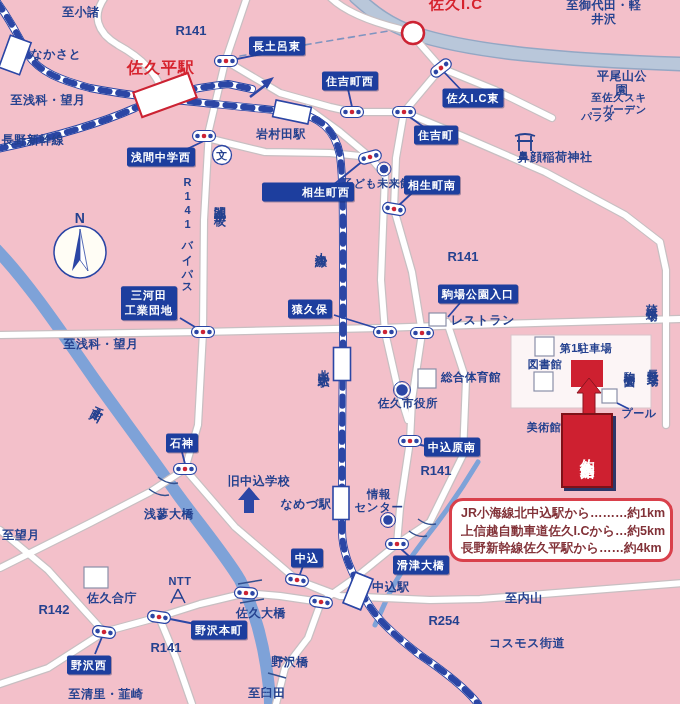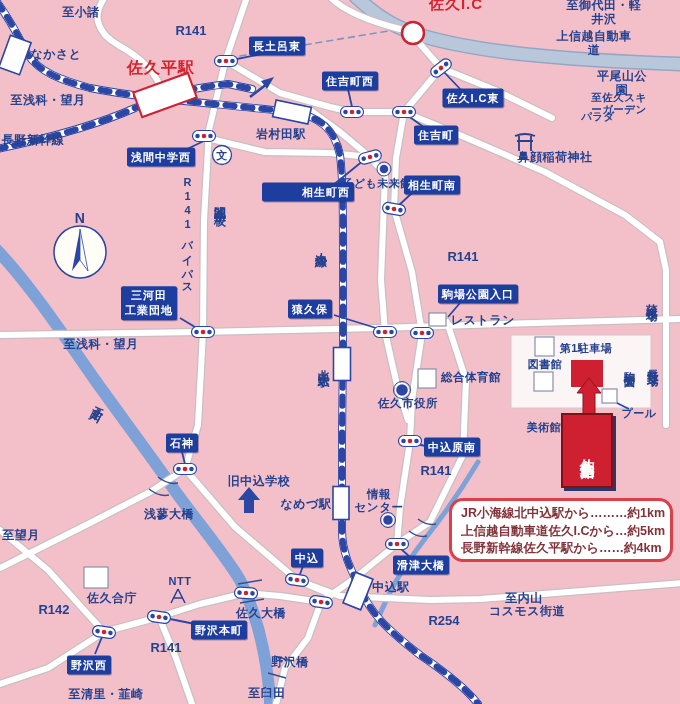--- a/index.html
+++ b/index.html
@@ -277,21 +277,20 @@
       </g>
   </svg>
 
   <div id="labels">
       <div class="lbl" style="left: 81px; top: 13px; text-align: center;">至小諸</div>
       <div class="lbl route" style="left: 191px; top: 31px;">R141</div>
       <div class="lbl" style="left: 56px; top: 55px;">なかさと</div>
       <div class="lbl" style="left: 48px; top: 101px;">至浅科・望月</div>
       <div class="lbl" style="left: 33px; top: 141px;">長野新幹線</div>
       <div class="lbl" style="left: 604px; top: 13px;">至御代田・軽井沢</div>
-      <div class="lbl" style="left: 594px; top: 44px;">上信越自動車道</div>
       <div class="lbl" style="left: 622px; top: 84px;">平尾山公園</div>
       <div class="lbl" style="left: 619px; top: 103px; font-size: 10.5px;">至佐久スキーガーデン</div>
       <div class="lbl" style="left: 598px; top: 116px; font-size: 10.5px;">パラダ</div>
       <div class="lbl" style="left: 555px; top: 158px;">鼻顔稲荷神社</div>
       <div class="lbl" style="left: 281px; top: 135px;">岩村田駅</div>
       <div class="lbl" style="left: 222px; top: 155px; font-size: 11px;">文</div>
       <div class="lbl" style="left: 377px; top: 183px; font-size: 11px;">子ども未来館</div>
       <div class="lbl route" style="left: 463px; top: 257px;">R141</div>
       <div class="lbl" style="left: 483px; top: 321px;">レストラン</div>
       <div class="lbl" style="left: 586px; top: 348px; font-size: 11px;">第1駐車場</div>
@@ -311,21 +310,21 @@
       <div class="lbl" style="left: 391px; top: 588px;">中込駅</div>
       <div class="lbl" style="left: 261px; top: 614px;">佐久大橋</div>
       <div class="lbl" style="left: 180px; top: 581px; font-size: 11px;">NTT</div>
       <div class="lbl" style="left: 112px; top: 599px;">佐久合庁</div>
       <div class="lbl route" style="left: 54px; top: 610px;">R142</div>
       <div class="lbl route" style="left: 166px; top: 648px;">R141</div>
       <div class="lbl" style="left: 290px; top: 663px;">野沢橋</div>
       <div class="lbl" style="left: 106px; top: 695px;">至清里・韮崎</div>
       <div class="lbl" style="left: 267px; top: 694px;">至臼田</div>
       <div class="lbl" style="left: 524px; top: 599px;">至内山</div>
-      <div class="lbl" style="left: 527px; top: 612px;">コスモス街道</div>
+      <div class="lbl" style="left: 527px; top: 644px;">コスモス街道</div>
       <div class="lbl route" style="left: 444px; top: 621px;">R254</div>
       <div class="lbl" style="left: 80px; top: 218px; font-size: 14px;">N</div>
       <div class="lbl vert" style="left: 220px; top: 201px;">浅間中学校</div>
       <div class="lbl vert" style="left: 187px; top: 233px; font-size: 11px;">R141バイパス</div>
       <div class="lbl vert" style="left: 321px; top: 245px;">小海線</div>
       <div class="lbl vert" style="left: 323px; top: 365px; font-size: 11.5px;">北中込駅</div>
       <div class="lbl vert" style="left: 104px; top: 401px; transform: translate(-50%, -50%) rotate(28deg);">千曲川</div>
       <div class="lbl vert" style="left: 629px; top: 366px; font-size: 11px;">駒場公園</div>
       <div class="lbl vert" style="left: 651px; top: 299px; font-size: 11.5px;">茨城牧場</div>
       <div class="lbl vert" style="left: 652px; top: 364px; font-size: 11.5px;">長野支場</div>

